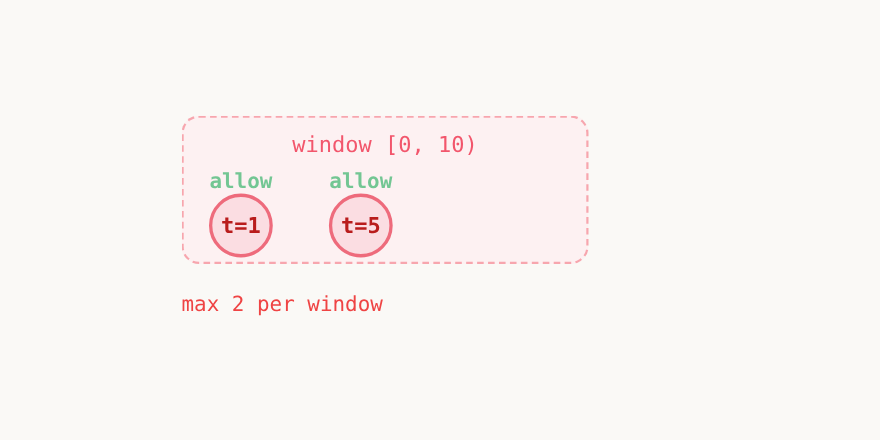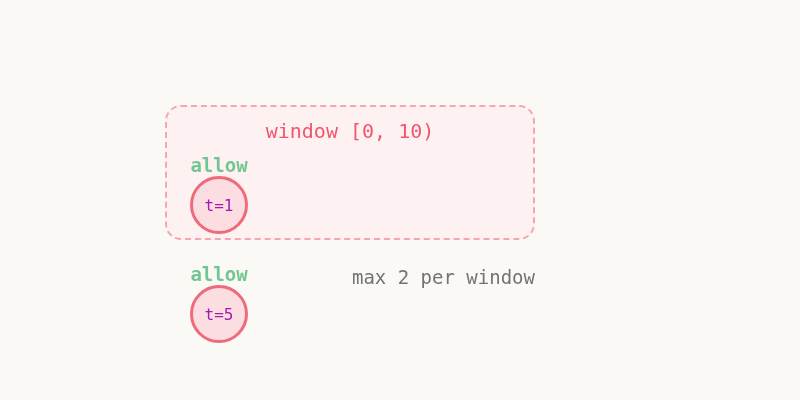--- a/index.html
+++ b/index.html
@@ -33,21 +33,20 @@
     line-height: 26px;
     color: #f2566c;
     white-space: pre;
   }
   .events-row {
     position: absolute;
     left: 12px;
     top: 47px;
     display: flex;
     gap: 29px;
-    flex-direction: column;
   }
   .event {
     width: 80px;
     display: flex;
     flex-direction: column;
     align-items: center;
   }
   .decision {
     font-size: 19px;
     font-weight: bold;
@@ -61,33 +60,33 @@
     box-sizing: border-box;
     border: 3px solid #ee6b7c;
     border-radius: 50%;
     background: #fbdde2;
     display: flex;
     align-items: center;
     justify-content: center;
   }
   .event-circle.deny { background: #f8c9d0; }
   .event-circle span {
-    font-size: 16px;
-    font-weight: normal;
-    color: #a21caf;
+    font-size: 20px;
+    font-weight: bold;
+    color: #b91c1c;
   }
   .caption {
     position: absolute;
     left: 165px;
     width: 370px;
     top: 265px;
-    text-align: right;
+    text-align: left;
     font-size: 19px;
     line-height: 24px;
-    color: #737373;
+    color: #ef4444;
     white-space: pre;
   }
 </style>
 </head>
 <body>
 
 <div class="stage">
 
   <div class="window-box">
 

